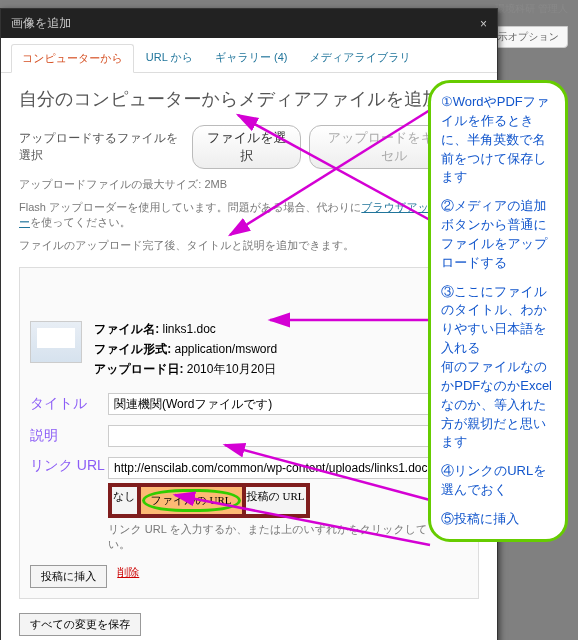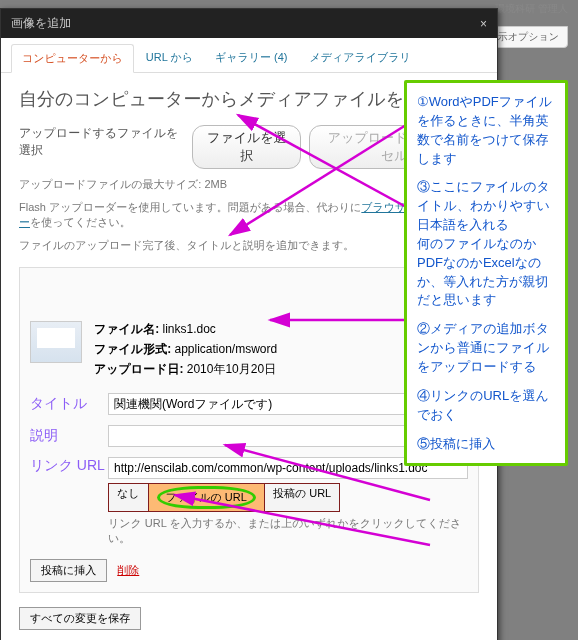--- a/index.html
+++ b/index.html
@@ -7,46 +7,46 @@
   .modal { position: absolute; left: 0; top: 8px; width: 498px; background: #fff; border: 1px solid #333; box-shadow: 2px 2px 6px rgba(0,0,0,0.5); }
   .titlebar { background: #222; color: #ccc; padding: 6px 10px; font-size: 12px; display: flex; justify-content: space-between; align-items: center; }
   .titlebar .close { color: #ccc; cursor: pointer; }
   .tabs { border-bottom: 1px solid #ddd; padding: 6px 10px 0 10px; }
   .tabs ul { list-style: none; display: flex; gap: 2px; }
   .tabs li { padding: 6px 10px; font-size: 11px; color: #21759b; cursor: pointer; }
   .tabs li.active { border: 1px solid #ddd; border-bottom: 1px solid #fff; margin-bottom: -1px; color: #d54e21; border-radius: 3px 3px 0 0; }
   .content { padding: 14px 18px 18px 18px; }
   h2 { font-size: 18px; font-weight: normal; color: #555; margin-bottom: 14px; }
   .row { margin-bottom: 8px; font-size: 12px; color: #555; }
-  .sel-row { display: flex; align-items: flex-start; gap: 8px; }
+  .sel-row { display: flex; align-items: center; gap: 8px; }
   .btn { border: 1px solid #bbb; background: linear-gradient(#fff,#eee); border-radius: 12px; padding: 3px 12px; font-size: 13px; cursor: pointer; color: #333; }
   .btn.disabled { color: #aaa; }
   .small { font-size: 11px; color: #777; }
   .link { color: #21759b; text-decoration: underline; cursor: pointer; }
   .filebox { border: 1px solid #ddd; background: #fafafa; padding: 10px; margin-top: 14px; }
   .file-head { display: flex; gap: 12px; align-items: flex-start; margin-bottom: 12px; margin-top: 43px; }
   .thumb { width: 52px; height: 42px; border: 1px solid #ccc; background: linear-gradient(#e8eef5,#d6e2ee); flex-shrink: 0; position: relative; }
   .thumb::after { content:""; position:absolute; left:6px; top:6px; right:6px; bottom:14px; background:#fff; }
   .meta div { margin-bottom: 3px; font-size: 12px; }
   .meta b { font-weight: bold; }
   .form-row { display: flex; align-items: center; margin-bottom: 10px; }
   .form-row .lbl { width: 78px; font-size: 14px; color: #8b5cf6; flex-shrink: 0; }
   .form-row input[type=text] { flex: 1; border: 1px solid #ccc; padding: 3px 5px; font-size: 12px; }
   .url-btns { display: flex; gap: 0; margin-top: 4px; }
-  .url-btns .ub { border: 1px solid #7f1d1d; padding: 2px 8px; font-size: 11px; background: #f4f4f4; cursor: pointer; }
+  .url-btns .ub { border: 4px solid #7f1d1d; padding: 2px 1px; font-size: 11px; background: #f4f4f4; cursor: pointer; font-family: Liberation Serif, serif; }
   .url-btns .ub:not(:first-child){ border-left: none; }
   .url-btns .ub.sel { background: #fdba74; }
   .circle-green { border: 3px solid #3c0; border-radius: 50%/60%; padding: 1px 6px; display:inline-block; }
   .hint { font-size: 11px; color: #777; margin-top: 4px; }
-  .actions { margin-top: 13px; display: flex; align-items: center; gap: 10px; }
+  .actions { margin-top: 13px; display: flex; align-items: flex-start; gap: 10px; }
   .sq-btn { border: 1px solid #999; background: #f4f4f4; padding: 3px 10px; font-size: 11px; cursor: pointer; }
   .del { color: #c00; text-decoration: underline; cursor: pointer; font-size: 11px; }
   .saveall { margin-top: 14px; }
   
-  .callout { position: absolute; right: 10px; top: 80px; width: 164px; background: #fff; border: 3px solid #6c0; border-radius: 2px; padding: 10px 10px; font-size: 13px; color: #1256cc; line-height: 1.45; z-index: 20; }
+  .callout { position: absolute; right: 10px; top: 80px; width: 140px; background: #fff; border: 3px solid #6c0; border-radius: 22px; padding: 10px 10px; font-size: 13px; color: #1256cc; line-height: 1.45; z-index: 20; }
   .callout p { margin-bottom: 10px; }
   .callout p:last-child { margin-bottom: 0; }
   
   .bg-top { position: absolute; top: 2px; right: 10px; font-size: 10px; color: #888; }
   .disp-opt { position:absolute; top:26px; right:10px; border:1px solid #ccc; background:#f7f7f7; padding:3px 8px; font-size:10px; color:#666; border-radius:0 0 4px 4px;}
   
   svg.arrows { position: absolute; left: 0; top: 0; width: 578px; height: 640px; pointer-events: none; z-index: 15; }
 </style>
 </head>
 <body>
@@ -119,23 +119,23 @@
     </div>
 
     <div class="saveall">
       <button class="sq-btn">すべての変更を保存</button>
     </div>
   </div>
 </div>
 
 <div class="callout">
   <p>①WordやPDFファイルを作るときに、半角英数で名前をつけて保存します</p>
+  <p>②メディアの追加ボタンから普通にファイルをアップロードする</p>
   <p style="white-space:pre-line;">③ここにファイルのタイトル、わかりやすい日本語を入れる
 何のファイルなのかPDFなのかExcelなのか、等入れた方が親切だと思います</p>
-  <p>②メディアの追加ボタンから普通にファイルをアップロードする</p>
   <p>④リンクのURLを選んでおく</p>
   <p>⑤投稿に挿入</p>
 </div>
 
 <svg class="arrows">
   <defs>
     <marker id="ah" markerWidth="10" markerHeight="10" refX="8" refY="3" orient="auto">
       <path d="M0,0 L9,3 L0,6 Z" fill="#d400d4"></path>
     </marker>
   </defs>

